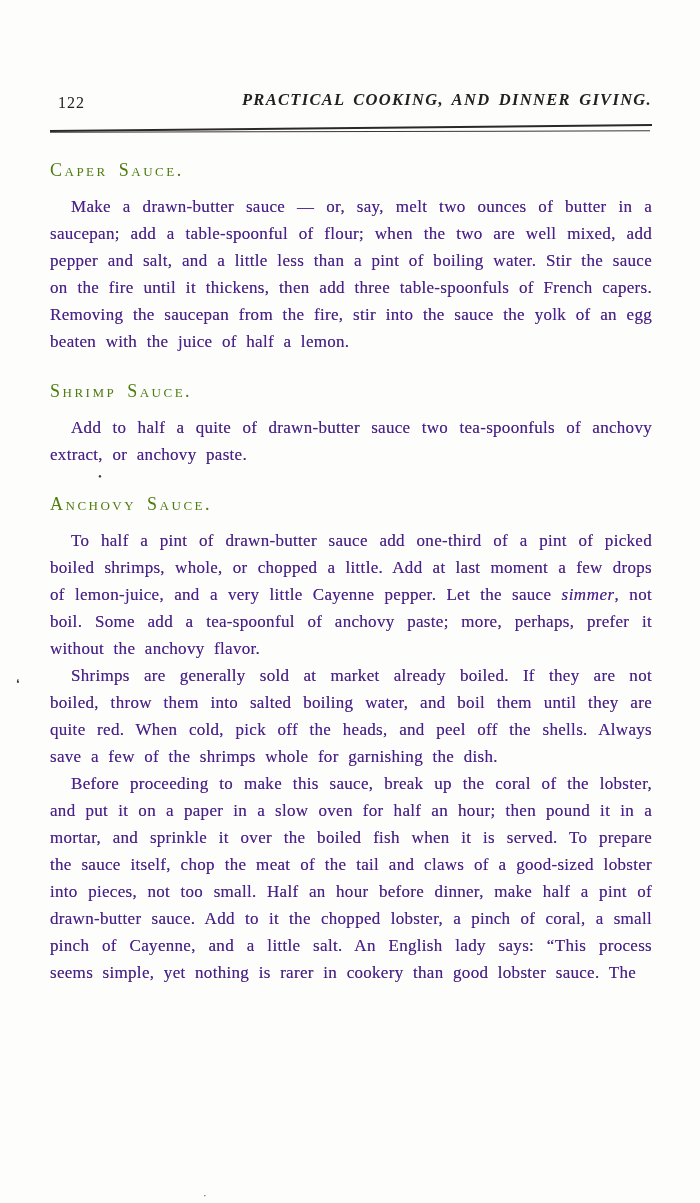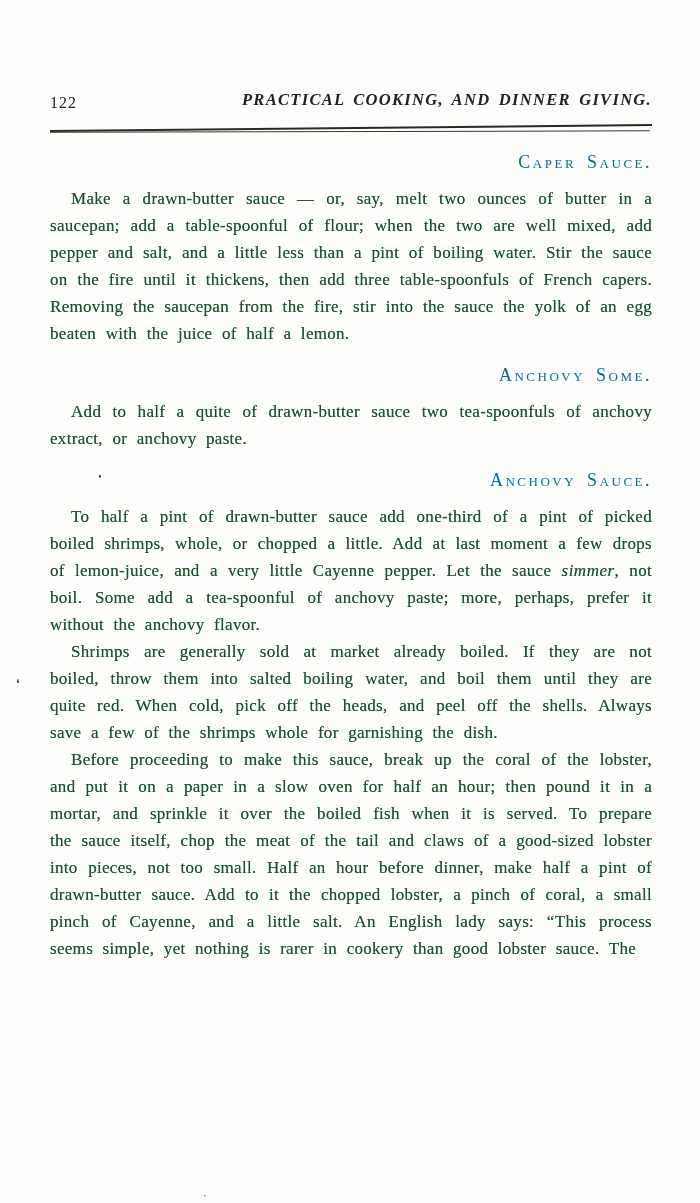--- a/index.html
+++ b/index.html
@@ -18,21 +18,21 @@
     color: #1d1c1a;
   }
   .header-row {
     position: relative;
     margin: 0 48px 0 50px;
     padding-top: 90px;
     height: 22px;
   }
   .page-number {
     position: absolute;
-    left: 0;
+    left: 8px;
     bottom: 0;
     font-size: 16px;
     letter-spacing: 1px;
     color: #23211f;
   }
   .running-title {
     text-align: right;
     font-style: italic;
     font-weight: bold;
     font-size: 16.5px;
@@ -60,35 +60,35 @@
   }
   .page-body {
     margin: 0 48px 0 50px;
     text-align: justify;
     font-size: 17px;
     line-height: 27px;
     letter-spacing: 0.3px;
     word-spacing: 5px;
   }
   .section-heading {
-    text-align: right;
+    text-align: left;
     text-indent: 0;
     font-variant: small-caps;
     font-weight: normal;
     font-size: 18px;
     letter-spacing: 2.5px;
     word-spacing: 4px;
-    margin: 16px 0 11px 0;
+    margin: 24px 0 11px 0;
     line-height: 24px;
-    color: #0369a1;
+    color: #4d7c0f;
   }
   .page-body p {
     margin: 0;
     text-indent: 21px;
-    color: #14532d;
+    color: #4c1d95;
     text-shadow: 0 0 0.5px rgba(30,28,25,0.55);
   }
   .page-body p em {
     font-style: italic;
     letter-spacing: 0.5px;
   }
   .artifact {
     position: absolute;
     color: #3c3a36;
     font-size: 11px;
@@ -106,21 +106,21 @@
   </div>
 
   <div class="rule">
     <div class="rule-a"></div>
     <div class="rule-b"></div>
   </div>
 
   <div class="page-body">
       <h2 class="section-heading">Caper Sauce.</h2>
       <p><span>Make a drawn-butter sauce — or, say, melt two ounces of butter in a saucepan; add a table-spoonful of flour; when the two are well mixed, add pepper and salt, and a little less than a pint of boiling water.  Stir the sauce on the fire until it thickens, then add three table-spoonfuls of French capers.  Removing the saucepan from the fire, stir into the sauce the yolk of an egg beaten with the juice of half a lemon.</span></p>
-      <h2 class="section-heading">Anchovy Some.</h2>
+      <h2 class="section-heading">Shrimp Sauce.</h2>
       <p><span>Add to half a quite of drawn-butter sauce two tea-spoonfuls of anchovy extract, or anchovy paste.</span></p>
       <h2 class="section-heading">Anchovy Sauce.</h2>
       <p><span>To half a pint of drawn-butter sauce add one-third of a pint of picked boiled shrimps, whole, or chopped a little.  Add at last moment a few drops of lemon-juice, and a very little Cayenne pepper.  Let the sauce </span><em>simmer</em><span>, not boil.  Some add a tea-spoonful of anchovy paste; more, perhaps, prefer it without the anchovy flavor.</span></p>
       <p><span>Shrimps are generally sold at market already boiled.  If they are not boiled, throw them into salted boiling water, and boil them until they are quite red.  When cold, pick off the heads, and peel off the shells.  Always save a few of the shrimps whole for garnishing the dish.</span></p>
       <p><span>Before proceeding to make this sauce, break up the coral of the lobster, and put it on a paper in a slow oven for half an hour; then pound it in a mortar, and sprinkle it over the boiled fish when it is served.  To prepare the sauce itself, chop the meat of the tail and claws of a good-sized lobster into pieces, not too small.  Half an hour before dinner, make half a pint of drawn-butter sauce.  Add to it the chopped lobster, a pinch of coral, a small pinch of Cayenne, and a little salt.  An English lady says: “This process seems simple, yet nothing is rarer in cookery than good lobster sauce.  The</span></p>
     </div>
 
 <span class="artifact" style="left: 16px; top: 678px;">❛</span>
     <span class="artifact" style="left: 98px; top: 471px;">•</span>
     <span class="artifact" style="left: 203px; top: 1190px;">·</span>

